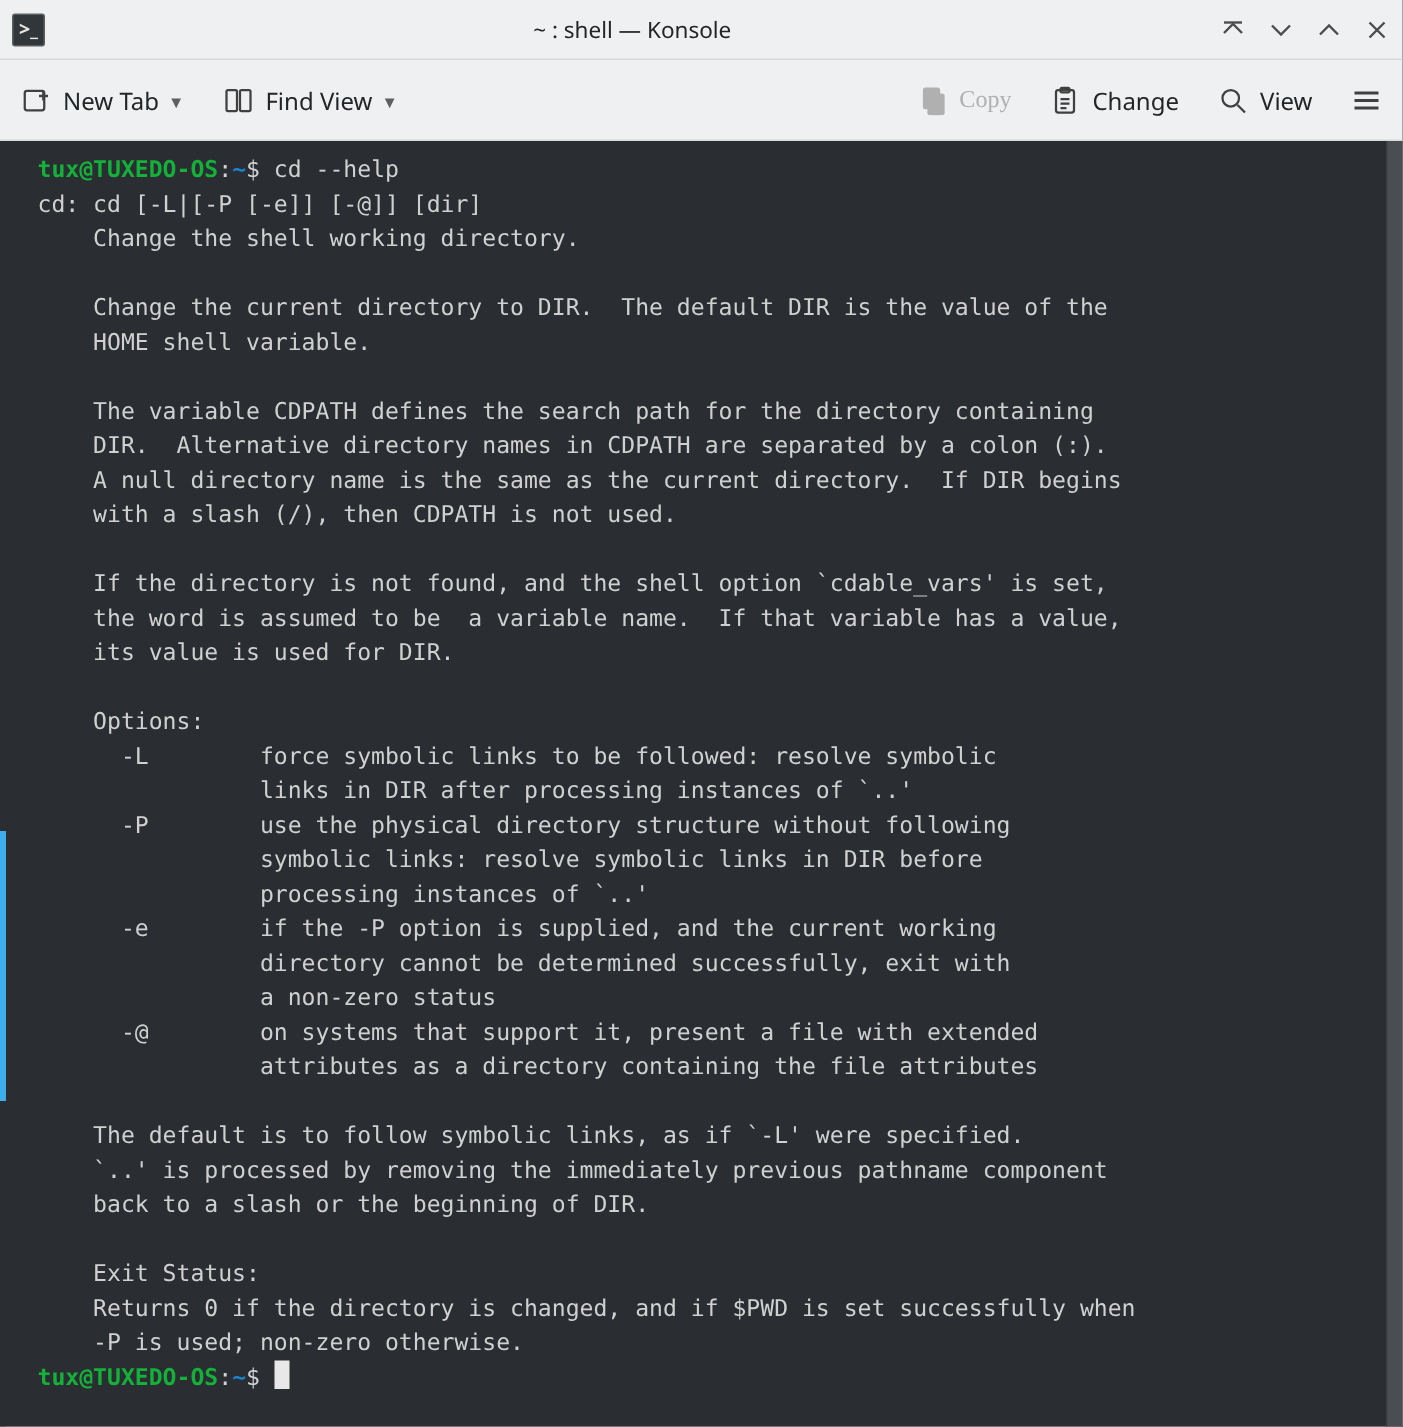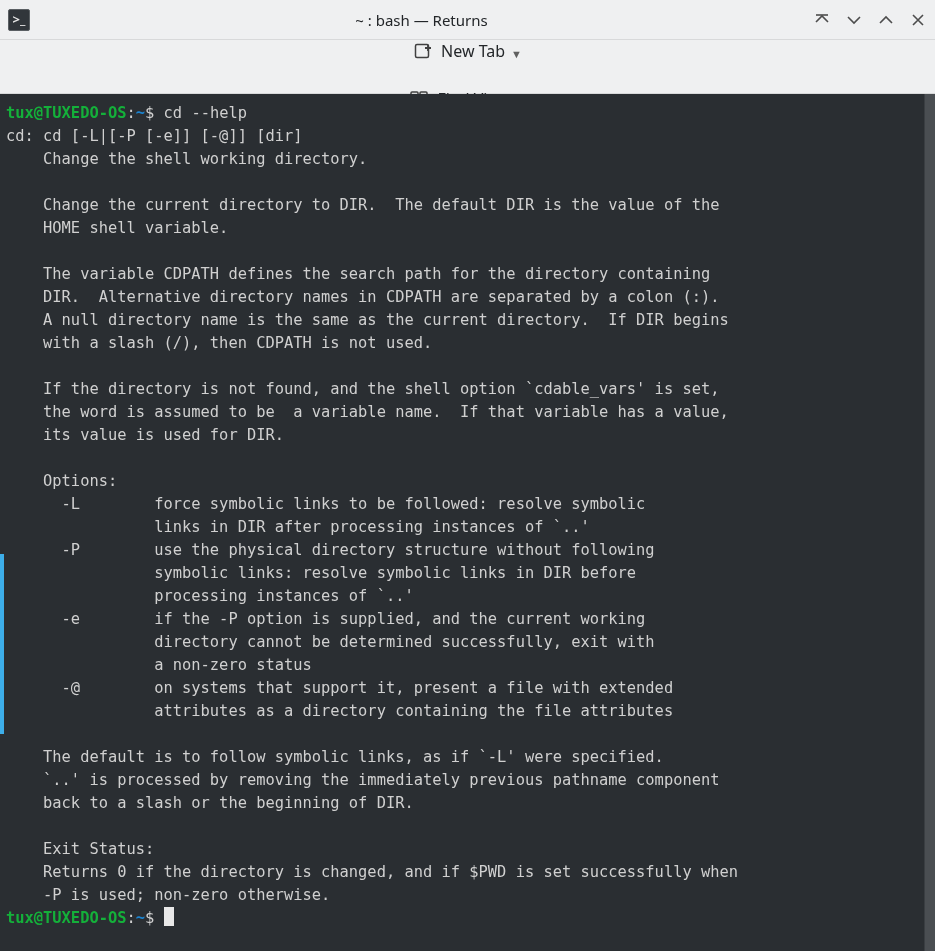--- a/index.html
+++ b/index.html
@@ -37,39 +37,39 @@
   .winbtn svg { stroke:#4d4d4d; stroke-width:1.6; fill:none; }
 
   
   .toolbar {
     height:54px;
     display:flex; align-items:center;
     padding:0 14px;
     gap:26px;
     background:#eff0f1;
     border-bottom:1px solid #d8d9da;
-    flex-direction:column;
   }
   .tool {
     display:flex; align-items:center; gap:8px;
     font-size:16px; cursor:pointer;
   }
   .tool.disabled { color:#b0b0b0;font-family:Liberation Serif, serif; }
   .tool.disabled svg { stroke:#b0b0b0; fill:#b0b0b0; }
   .tool .chev { font-size:11px; color:#606060; margin-left:-2px; margin-top:4px; }
   .spacer { flex:1; }
   .icn { width:20px; height:20px; display:flex; align-items:center; justify-content:center; }
   .icn svg { stroke:#404040; stroke-width:1.5; fill:none; }
 
   
   .term-wrap {
     position:relative;
     width:935px; height:857px;
     background:#2a2e32;
     display:flex;
+    gap:19px;
   }
   .term-left-hint {
     width:4px; background:#2a2e32;
     position:relative;
   }
   .term-left-hint .blue {
     position:absolute; left:0; top:460px; width:4px; height:180px;
     background:#3daee9;
   }
   .term {
@@ -102,21 +102,21 @@
     background:#e8e8e8; vertical-align:-3px;
   }
 </style>
 </head>
 <body>
 
 <div class="titlebar">
   <div class="app-icon">
       <span>&gt;_</span>
     </div>
-  <div class="title">~ : bash — Returns</div>
+  <div class="title">~ : shell — Konsole</div>
   <div class="winbtns">
     <div class="winbtn">
       <svg viewBox="0 0 16 16" width="16" height="16">
           <path d="M2 10 L8 4 L14 10"></path>
           <path d="M2 3 L14 3"></path>
         </svg>
     </div>
     <div class="winbtn">
       <svg viewBox="0 0 16 16" width="16" height="16">
           <path d="M2 5 L8 11 L14 5"></path>

